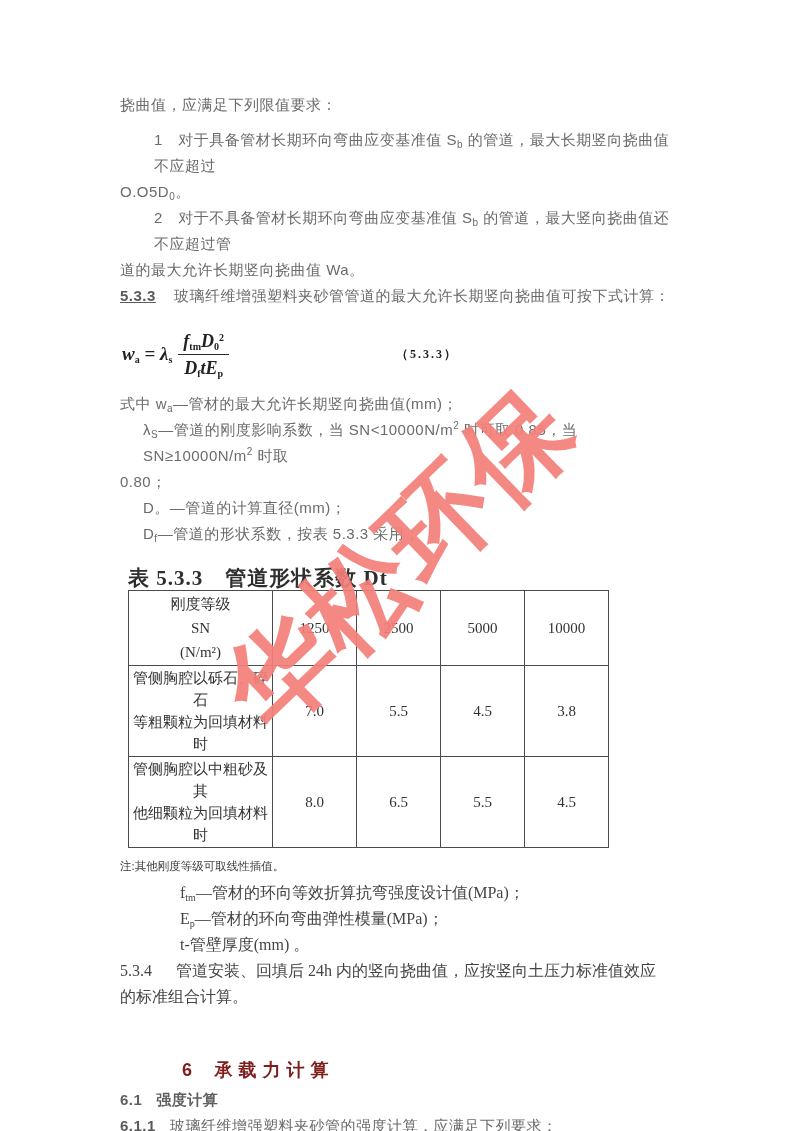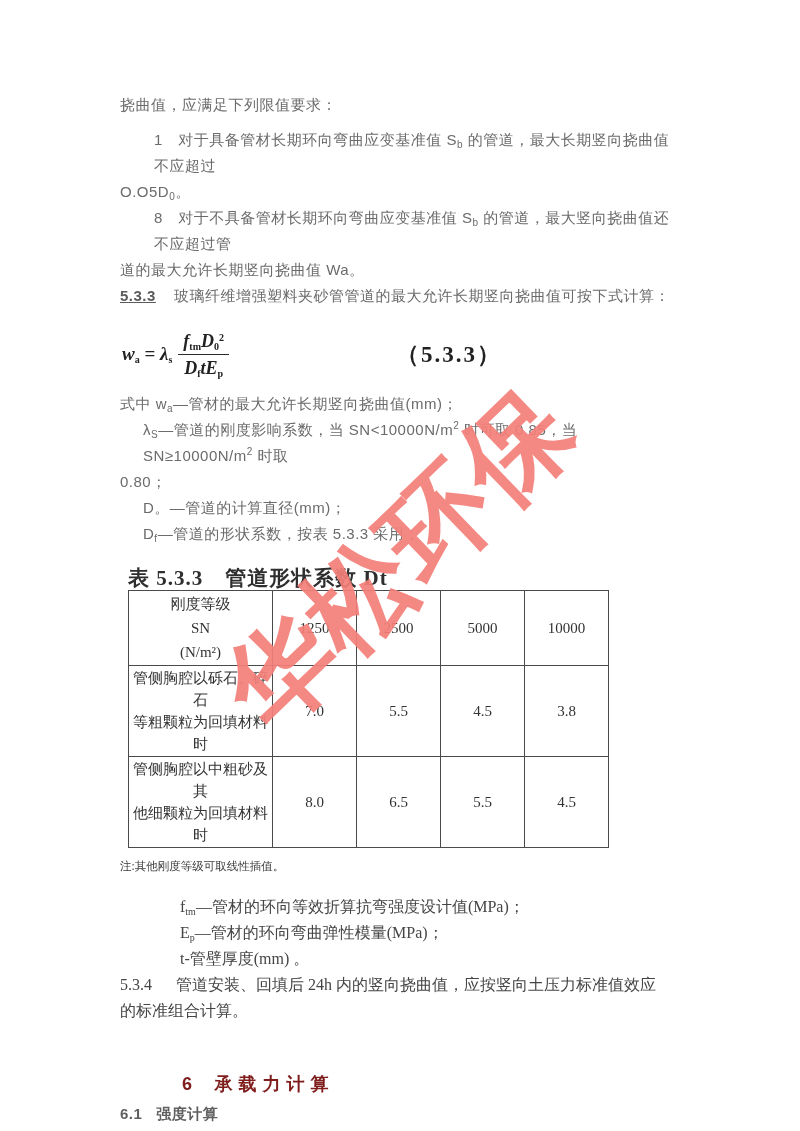--- a/index.html
+++ b/index.html
@@ -19,37 +19,37 @@
   .intro { margin-bottom:9px; }
 
   
   .eqrow { position:relative; height:58px; margin:16px 0 8px 2px; display:flex; align-items:center;
            font-family:"Liberation Serif", serif; font-size:19px; font-weight:bold; color:#222; }
   .eqrow i { font-style:italic; }
   .frac { display:inline-block; text-align:center; margin:0 2px 0 6px; font-size:18px; }
   .frac .fnum { display:block; border-bottom:1.6px solid #2b2b2b; padding:0 5px 2px; line-height:22px; }
   .frac .fden { display:block; padding-top:2px; line-height:22px; }
   .eqnum { position:absolute; left:274px; top:50%; transform:translateY(-50%);
-           font-size:23px; letter-spacing:2px; color:#222; }
+           font-size:12px; letter-spacing:2px; color:#222; }
 
   
   .tbl-title { width:480px; margin:20px 0 0 8px; font-family:"Liberation Serif", serif;
                font-weight:bold; font-size:21px; line-height:23px; color:#2e2e2e; letter-spacing:1px; }
   table.t533 { border-collapse:collapse; width:480px; margin-left:8px; table-layout:fixed;
                font-family:"Liberation Serif", serif; color:#333; }
   table.t533 td { border:1px solid #4a4a4a; text-align:center; vertical-align:middle; font-size:15px; }
   td.hcell { height:73px; }
   .hl { display:block; line-height:24px; }
   td.rcell { height:53px; }
   .rl { display:block; line-height:22px; }
   .note { margin-top:11px; font-family:"Liberation Serif", serif; font-size:11.5px; line-height:15px; color:#3c3c3c; }
 
   .serifline { margin:0; font-family:"Liberation Serif", serif; font-size:16px; line-height:26px; color:#454545; }
   .defs { padding-left:60px; }
-  .defs-first { margin-top:20px; }
+  .defs-first { margin-top:6px; }
   .n534 { margin-right:24px; }
 
   .h6 { margin:46px 0 0 62px; font-size:18px; line-height:28px; font-weight:bold; color:#7f1d1d; }
   .h6 .h6t { letter-spacing:6px; margin-left:22px; }
   .h61 { margin-top:3px; font-weight:bold; color:#5f5f5f; }
   .h61 .t { margin-left:14px; }
   .c611num { font-weight:bold; color:#5a5a5a; margin-right:14px; }
 
   .wm { position:absolute; left:400px; top:560px; z-index:5; pointer-events:none;
         transform:translate(-50%,-50%) rotate(-44deg); transform-origin:center;
@@ -60,21 +60,21 @@
 <body>
 
 <div class="page">
   <div class="content">
 
     <p class="ln intro"><span>挠曲值，应满足下列限值要求：</span></p>
 
     <p class="ln ind"><span>1　对于具备管材长期环向弯曲应变基准值 S</span><sub>b</sub><span> 的管道，最大长期竖向挠曲值不应超过</span></p>
     <p class="ln"><span>O.O5D</span><sub>0</sub><span>。</span></p>
 
-    <p class="ln ind"><span>8　对于不具备管材长期环向弯曲应变基准值 S</span><sub>b</sub><span> 的管道，最大竖向挠曲值还不应超过管</span></p>
+    <p class="ln ind"><span>2　对于不具备管材长期环向弯曲应变基准值 S</span><sub>b</sub><span> 的管道，最大竖向挠曲值还不应超过管</span></p>
     <p class="ln"><span>道的最大允许长期竖向挠曲值 Wa。</span></p>
 
     <p class="ln"><span class="b gapR">5.3.3</span><span>玻璃纤维增强塑料夹砂管管道的最大允许长期竖向挠曲值可按下式计算：</span></p>
 
     <div class="eqrow">
       <span><i>w</i><sub>a</sub> <span>=</span> <i>λ</i><sub>s</sub></span>
       <span class="frac">
         <span class="fnum"><i>f</i><sub>tm</sub><i>D</i><sub>0</sub><sup>2</sup></span>
         <span class="fden"><i>D</i><sub>f</sub><i>t</i><i>E</i><sub>p</sub></span>
       </span>

